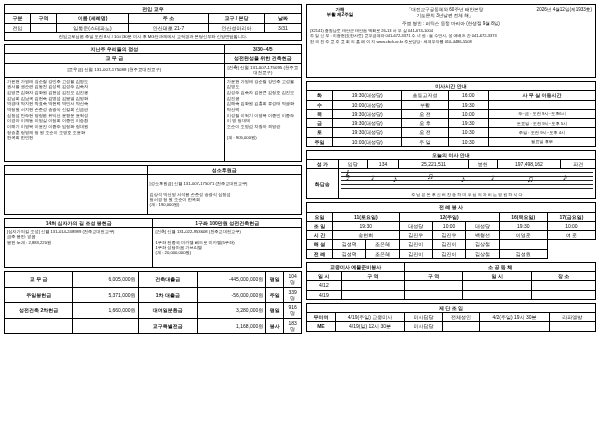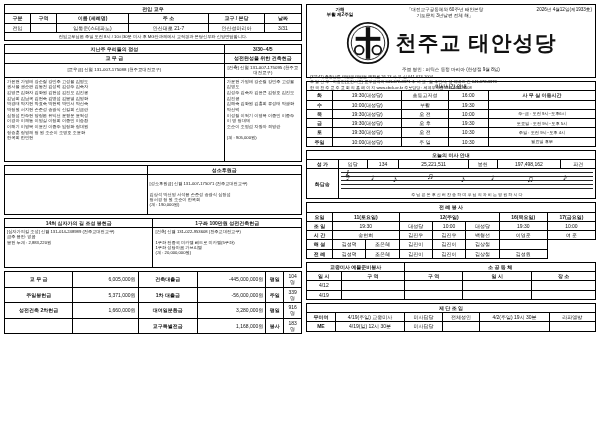--- a/index.html
+++ b/index.html
@@ -203,31 +203,20 @@
 
     <div class="colR">
 
       <div class="mast">
         <div class="mast-top">
           <div class="b ctr" style="white-space:pre-line; width:60px">가해
 부활  제2주일</div>
           <div class="mast-center" style="white-space:pre-line; flex:1">「대전교구공동체와 60주년 태안본당
 기도문의 3년날편 전체 해」</div>
           <div style="width:72px; text-align:right">2026년 4월12일(제1933호)</div>
-        </div>
-        <div class="mast-title">
-          <svg class="logo" viewBox="0 0 100 100">
-            <circle cx="50" cy="50" r="46" fill="none" stroke="#111" stroke-width="4"></circle>
-            <circle cx="50" cy="50" r="38" fill="none" stroke="#111" stroke-width="2"></circle>
-            <rect x="45" y="14" width="10" height="72" fill="#111"></rect>
-            <rect x="22" y="36" width="56" height="9" fill="#111"></rect>
-            <circle cx="30" cy="66" r="10" fill="none" stroke="#111" stroke-width="4"></circle>
-            <circle cx="70" cy="66" r="10" fill="none" stroke="#111" stroke-width="4"></circle>
-          </svg>
-          <div class="bigtxt">천주교 태안성당</div>
         </div>
         <div class="sub-line">주보 병인 : 퍼딕슨 동정 마리아 (한생절 9월 8일)</div>
         <div class="addr">
           <div style="white-space:pre-line">(32141)  충청남도 태안군 태안읍 백화로 26-13  사  무  실        041-674-1004
 주 일  신  부 : 이종현(요한사도)  교무금계좌  041-672-3371     수   녀  원 : 음 수만시, 성 애배즈 간    041-672-3373
 한 국  천 주  교 주 교 회 의  홈 페 이 지  www.cbck.or.kr  주보담당 : 세계무자웹      010-4486-5508</div>
         </div>
       </div>
 
       <div>

